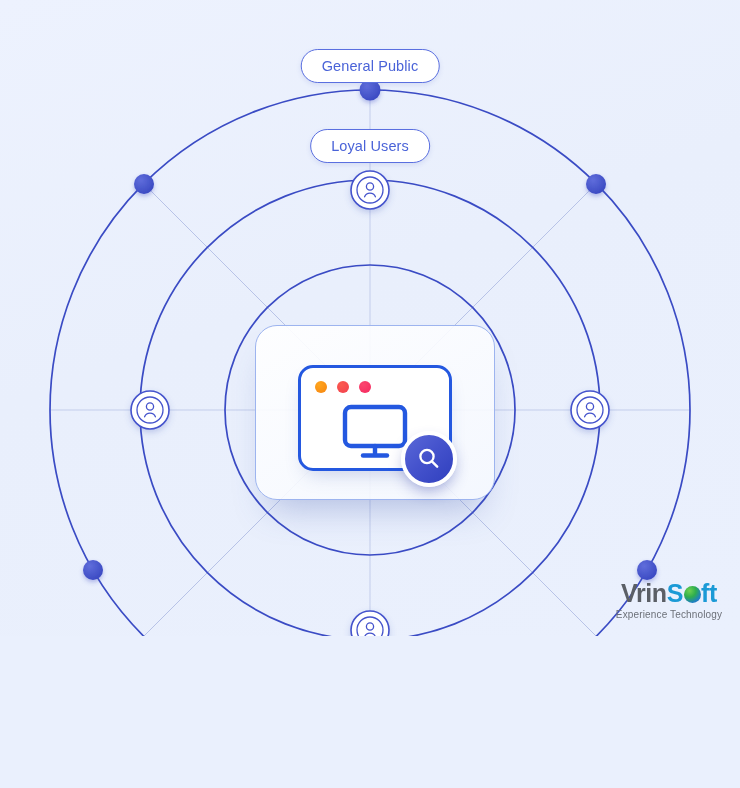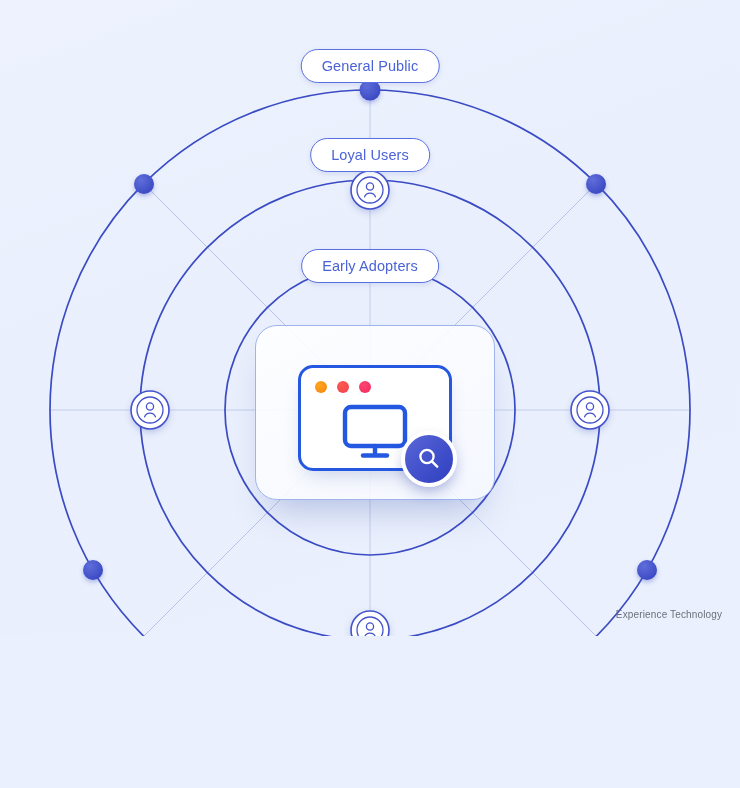--- a/index.html
+++ b/index.html
@@ -44,21 +44,21 @@
     border-radius: 18px;
     color: #4a63d8;
     font-size: 14.5px;
     letter-spacing: .1px;
     white-space: nowrap;
     box-shadow: 0 2px 5px rgba(80,100,190,.14);
     transform: translateX(-50%);
     z-index: 40;
   }
   #pill-general { left: 370px; top: 49px; }
-  #pill-loyal   { left: 370px; top: 138px; }
+  #pill-loyal   { left: 370px; top: 129px; }
   #pill-early   { left: 370px; top: 249px; }
 
   
   #center-art {
     position: absolute;
     left: 255px;
     top: 325px;
     width: 240px;
     height: 175px;
     z-index: 35;
@@ -235,21 +235,20 @@
         <circle cx="590" cy="406.5" r="3.6" fill="none" stroke="#4453cc" stroke-width="1.3"></circle>
         <path d="M584.6 416.8a5.8 5.8 0 0 1 10.8 0" fill="none" stroke="#4453cc" stroke-width="1.3" stroke-linecap="round"></path>
       </g>
     </g>
   </svg>
 
   <div class="pill" id="pill-general">General Public</div>
 
   <div class="pill" id="pill-loyal">Loyal Users</div>
 
-  <div class="pill" id="pill-early">Early Adopters</div>
 
   <div id="center-art">
 
     <div id="card-back"></div>
 
     <div id="card-front">
 
       <div class="dots">
         <span class="dot d1"></span>
         <span class="dot d2"></span>
@@ -265,16 +264,19 @@
 
     <div id="search-badge">
       <svg width="26" height="26" viewBox="0 0 26 26">
         <circle cx="11" cy="10.5" r="6.6" fill="none" stroke="#ffffff" stroke-width="2.3"></circle>
         <line x1="15.9" y1="15.4" x2="21.2" y2="20.7" stroke="#ffffff" stroke-width="2.4" stroke-linecap="round"></line>
       </svg>
     </div>
   </div>
 
   <div id="logo">
+    <div id="logo-word">
+      <span class="lg-vrin">Vrin</span><span class="lg-s">S</span><span class="lg-globe"></span><span class="lg-ft">ft</span>
+    </div>
     <div id="logo-tag">Experience Technology</div>
   </div>
 
 </div>
 
 </body></html>

